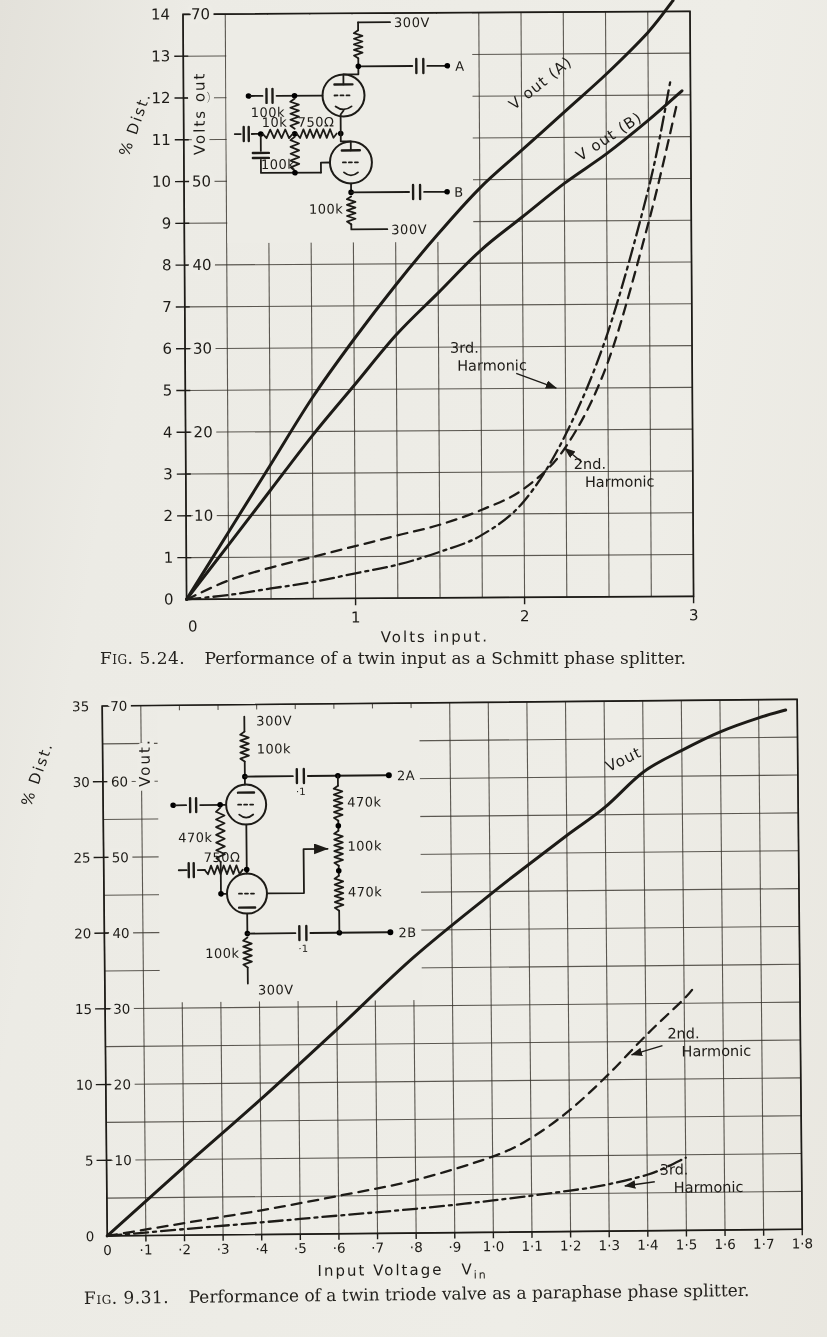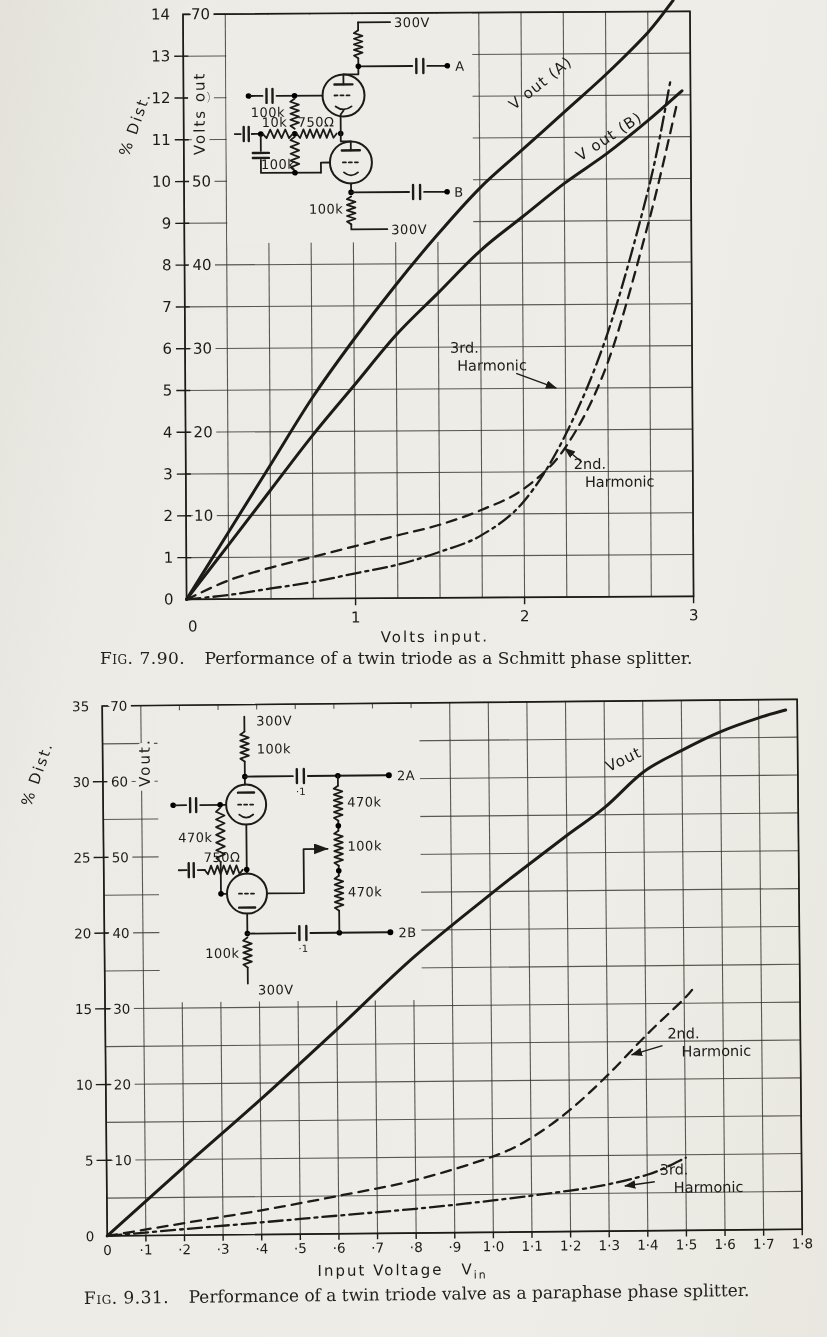--- a/index.html
+++ b/index.html
@@ -196,22 +196,22 @@
   <text class="hlab" x="450" y="353">3rd.</text>
   <text class="hlab" x="457" y="371">Harmonic</text>
   <line x1="516" y1="374" x2="556" y2="389" stroke="#1d1b17" stroke-width="1.4" marker-end="url(#arr930)"></line>
   <text class="hlab" x="573" y="470">2nd.</text>
   <text class="hlab" x="584" y="488">Harmonic</text>
   <line x1="581" y1="463" x2="564" y2="449" stroke="#1d1b17" stroke-width="1.4" marker-end="url(#arr930)"></line>
 </svg>
 </div>
 
 <div class="caption" style="left:100px;top:648px;">
-  <span class="figlab">Fig. 7.90.</span><span class="gap"></span>
-  <span>Performance of a twin triode as a Schmitt phase splitter.</span>
+  <span class="figlab">Fig. 5.24.</span><span class="gap"></span>
+  <span>Performance of a twin input as a Schmitt phase splitter.</span>
 </div>
 
 <div class="fig" style="top:660px;">
 <svg width="827" height="677" viewBox="0 0 827 677" style="transform:rotate(-0.55deg);">
   <defs>
     <marker id="arr931" markerWidth="9" markerHeight="8" refX="7.5" refY="3" orient="auto">
       <path d="M0,0 L8,3 L0,6 Z" fill="#1d1b17"></path>
     </marker>
   </defs>
   <g>

